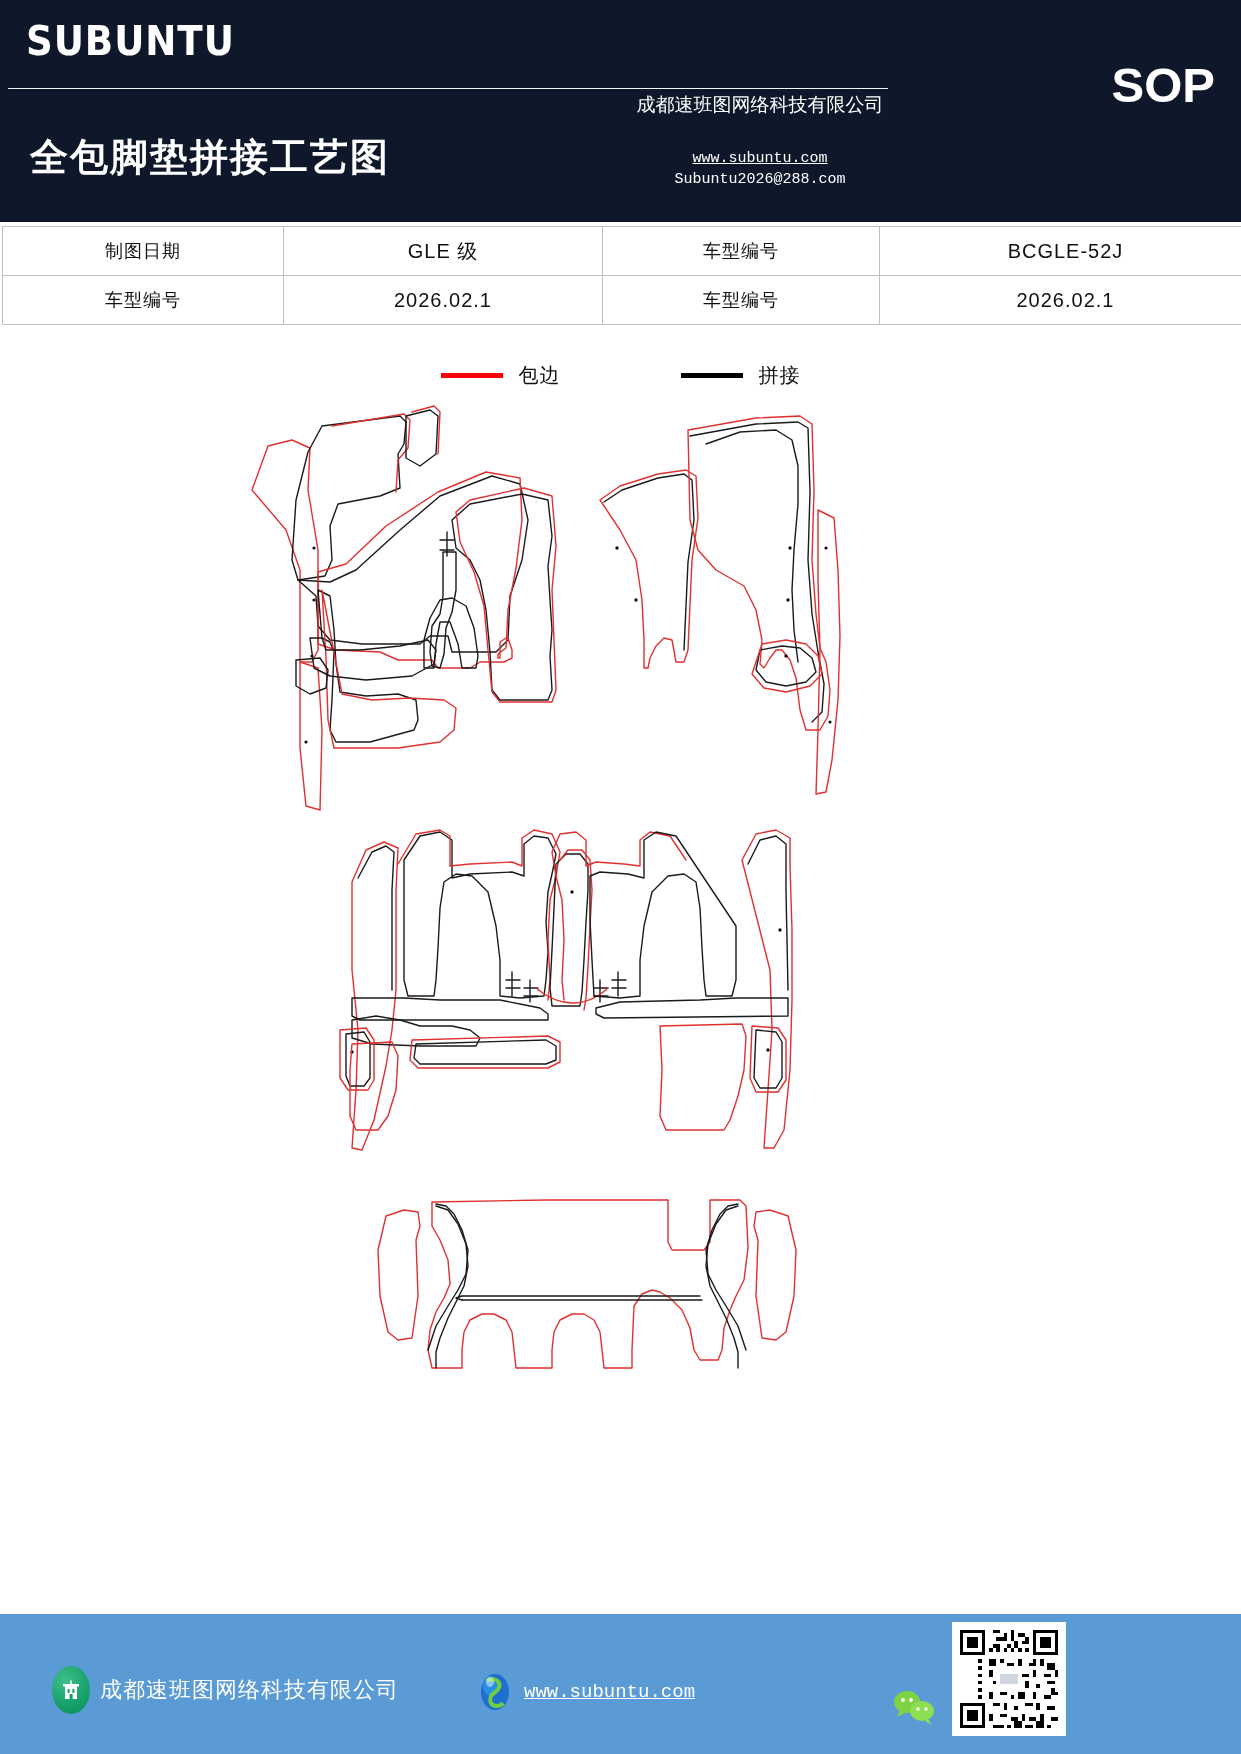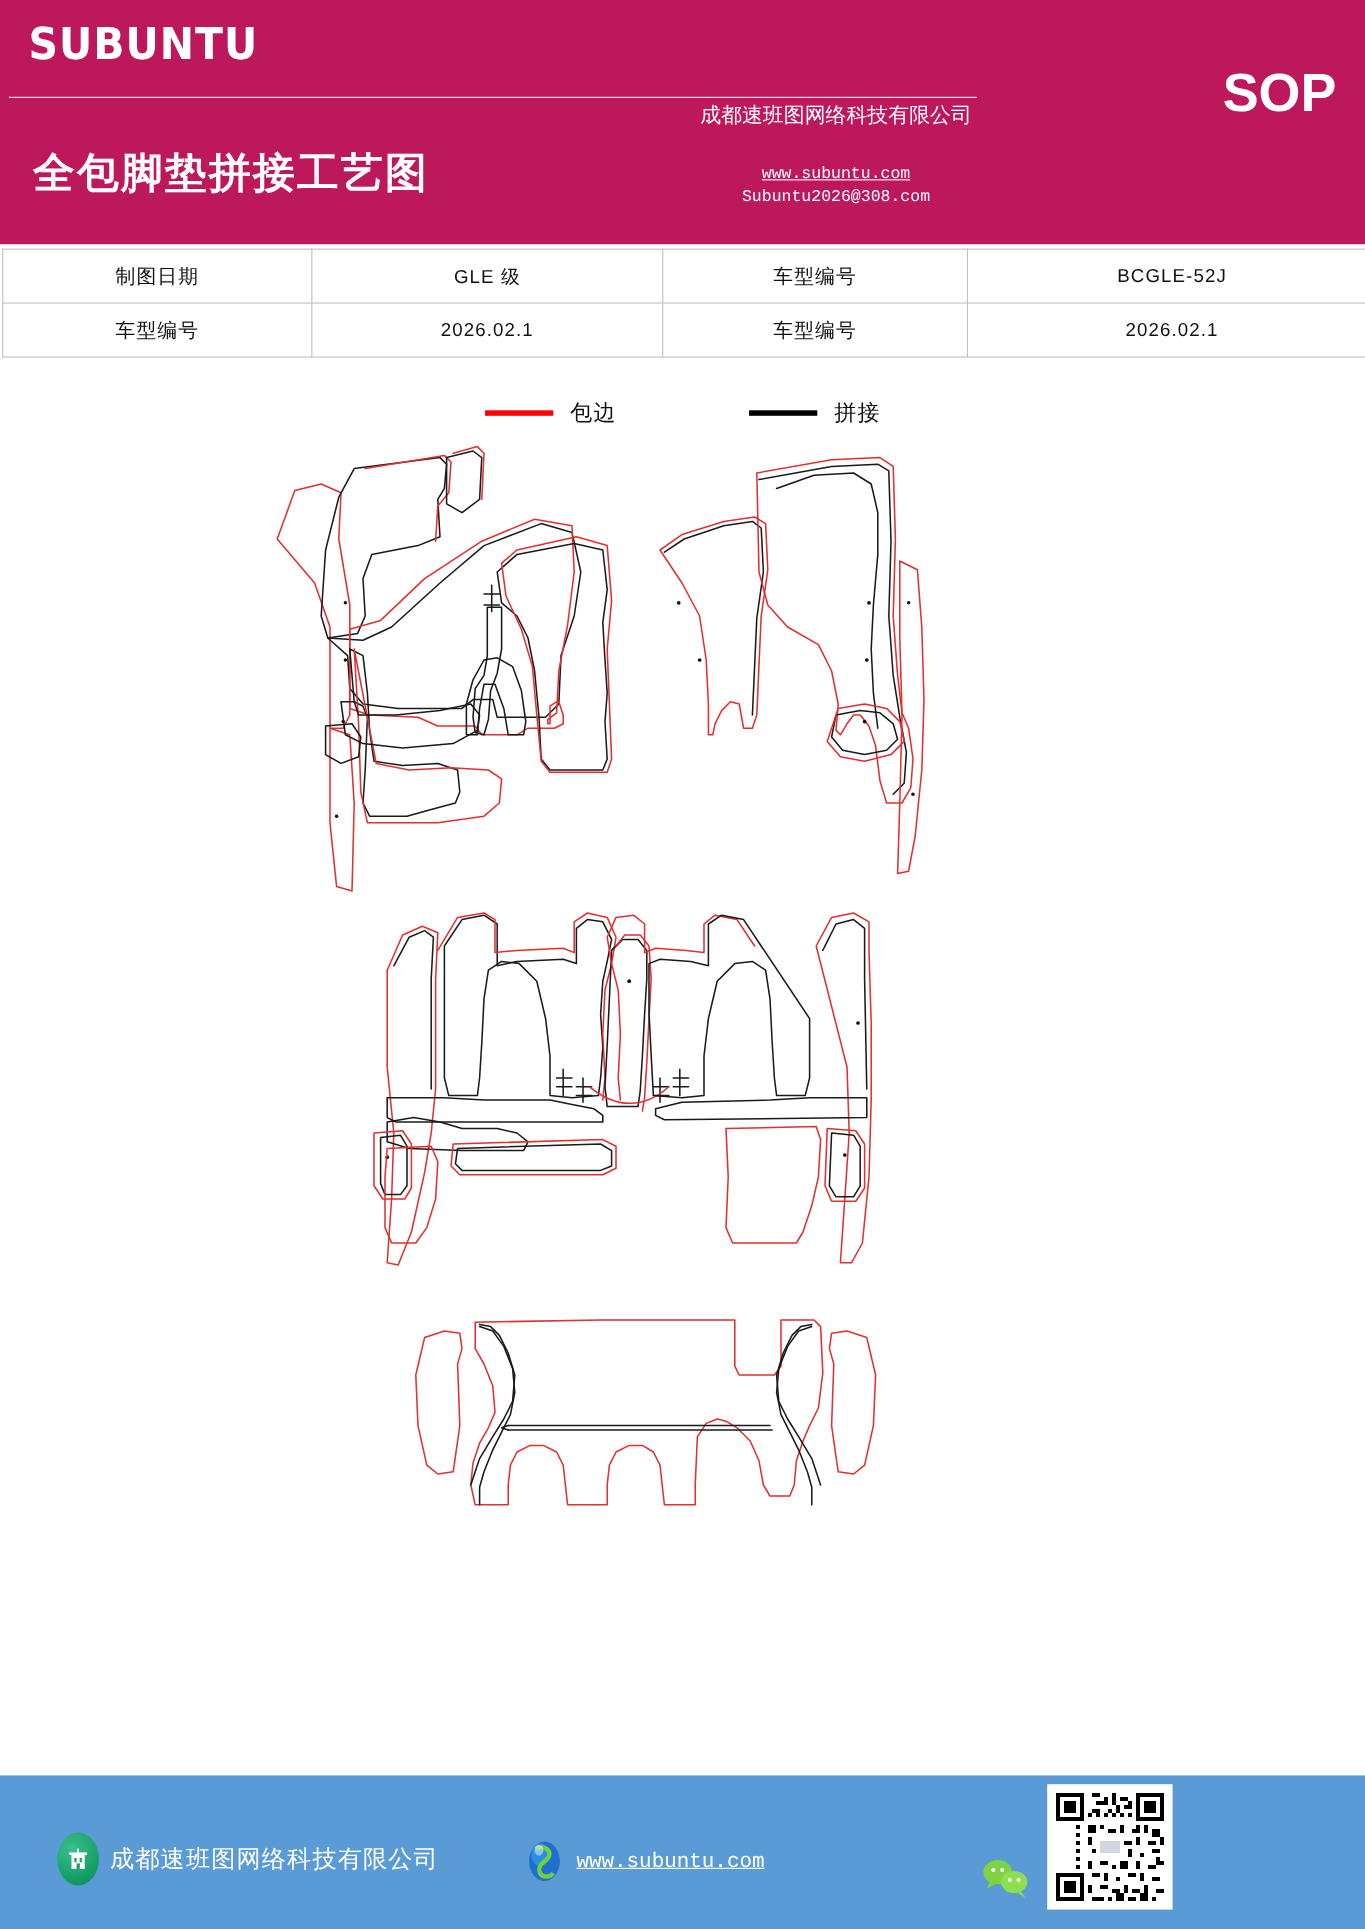--- a/index.html
+++ b/index.html
@@ -13,21 +13,21 @@
     font-family: "Liberation Serif", "DejaVu Serif", serif;
     position: relative;
     overflow: hidden;
   }
 
   
   .header {
     position: relative;
     width: 1241px;
     height: 222px;
-    background: #be185d;
+    background: #0f172a;
     box-sizing: border-box;
   }
   .brand-logo {
     position: absolute;
     left: 26px;
     top: 18px;
     font-family: "DejaVu Sans", sans-serif;
     font-weight: bold;
     font-size: 40px;
     letter-spacing: 1px;
@@ -104,21 +104,21 @@
     border: 1px solid #bfbfbf;
     height: 46px;
     text-align: center;
     vertical-align: middle;
     font-size: 18px;
     color: #111111;
     letter-spacing: 1px;
   }
   .info-table td.val {
     font-family: "Liberation Sans", sans-serif;
-    font-size: 17px;
+    font-size: 20px;
   }
   .col-a { width: 278px; }
   .col-b { width: 316px; }
   .col-c { width: 274px; }
   .col-d { width: 369px; }
 
   
   .legend {
     position: absolute;
     top: 362px;
@@ -227,21 +227,21 @@
 </head>
 <body>
 
 <div class="header">
   <div class="brand-logo">SUBUNTU</div>
   <div class="header-rule"></div>
   <div class="doc-title">全包脚垫拼接工艺图</div>
   <div class="company-name-top">成都速班图网络科技有限公司</div>
   <div class="web-block">
     <span class="weblink">www.subuntu.com</span><br>
-    <span>Subuntu2026@308.com</span>
+    <span>Subuntu2026@288.com</span>
   </div>
   <div class="sop-mark">SOP</div>
 </div>
 
 <table class="info-table">
   <tbody>
       <tr>
     <td class="col-a">制图日期</td>
     <td class="col-b val">GLE 级</td>
     <td class="col-c">车型编号</td>

